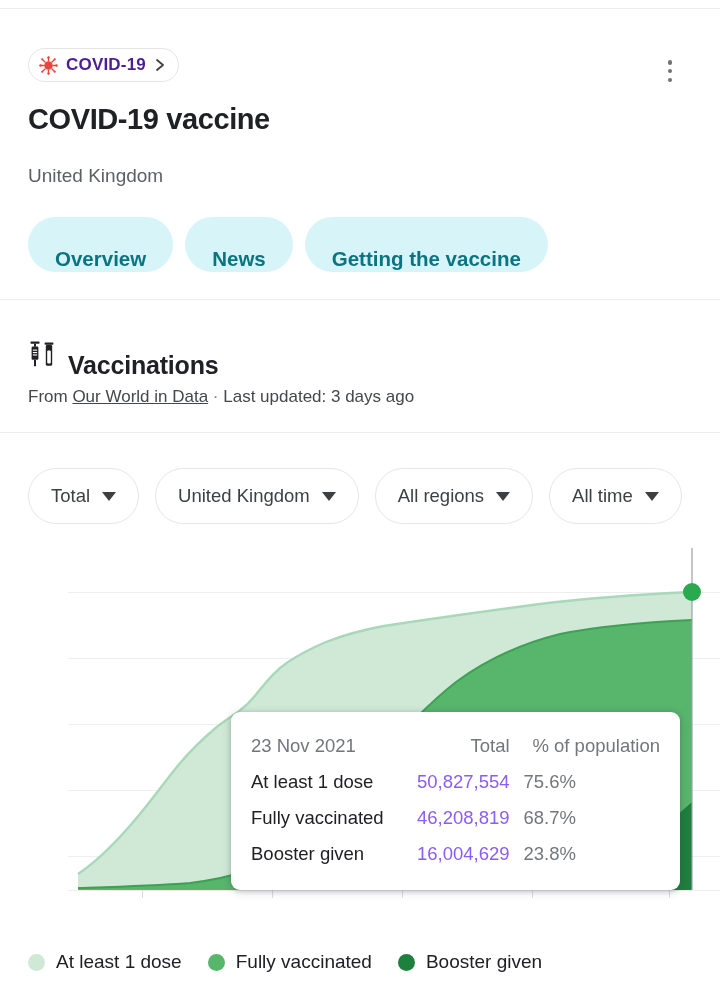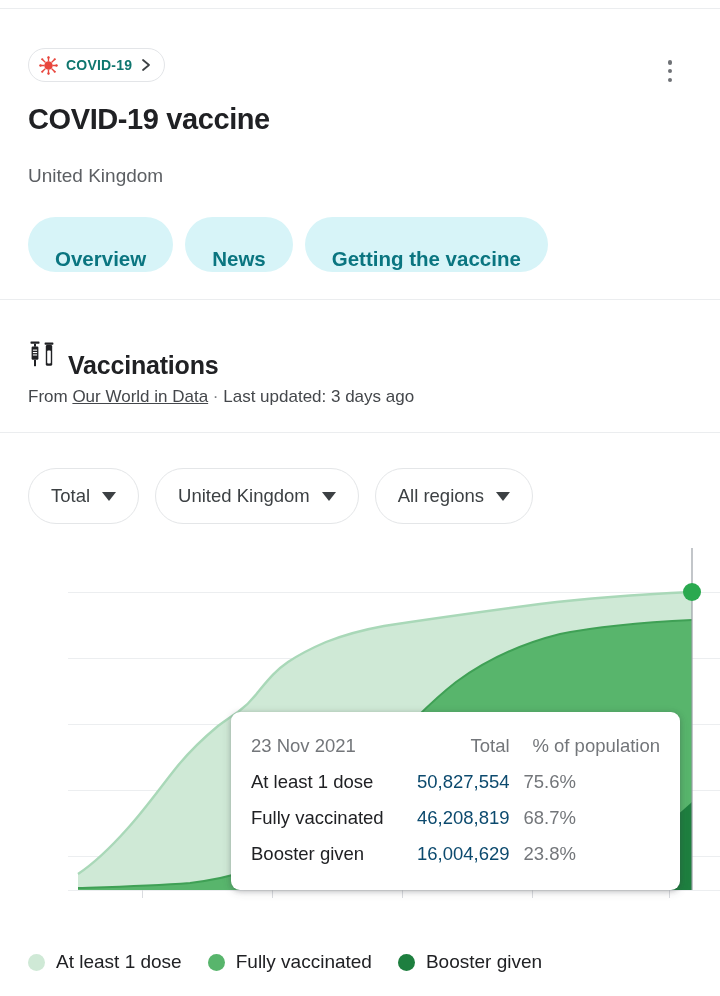--- a/index.html
+++ b/index.html
@@ -28,21 +28,21 @@
     position: absolute; left: 28px; top: 48px;
     height: 34px;
     display: flex; align-items: center; gap: 8px;
     padding: 0 12px 0 10px;
     border: 1px solid #e3e5e8;
     border-radius: 18px;
     background: #fff;
   }
   #chip .virus { width: 19px; height: 19px; display:block; }
   #chip .label {
-    font-size: 14px; font-weight: bold; color: #0f766e;
+    font-size: 17px; font-weight: bold; color: #4c1d95;
     letter-spacing: .2px;
   }
   #chip .chev { display:block; width: 12px; height: 14px; }
 
   
   #kebab {
     position: absolute; right: 40px; top: 58px;
     width: 20px; height: 26px;
     display: flex; flex-direction: column; align-items: center;
     justify-content: space-between; padding: 2px 0;
@@ -142,21 +142,21 @@
     font-weight: normal;
     font-size: 18.5px;
     padding: 7px 0;
     white-space: nowrap;
   }
   #tooltip thead th { color: #73767a; }
   #tooltip thead th.c1 { text-align: left; }
   #tooltip thead th.c2 { text-align: right; padding-left: 18px; }
   #tooltip thead th.c3 { text-align: right; padding-left: 14px; }
   #tooltip tbody td.c1 { color: #202124; text-align: left; }
-  #tooltip tbody td.c2 { color: #0c4a6e; text-align: right; padding-left: 18px; }
+  #tooltip tbody td.c2 { color: #8b5cf6; text-align: right; padding-left: 18px; }
   #tooltip tbody td.c3 { color: #73767a; padding-left: 14px; }
 
   
   #legend {
     position: absolute; left: 28px; top: 951px;
     display: flex; align-items: center; gap: 26px;
     white-space: nowrap;
   }
   .lg { display: flex; align-items: center; gap: 11px; }
   .lg .swatch { width: 17px; height: 17px; border-radius: 50%; display:block; }
@@ -249,20 +249,24 @@
       <span class="caret"></span>
     </div>
     <div class="filter">
       <span>United Kingdom</span>
       <span class="caret"></span>
     </div>
     <div class="filter">
       <span>All regions</span>
       <span class="caret"></span>
     </div>
+    <div class="filter">
+      <span>All time</span>
+      <span class="caret"></span>
+    </div>
   </div>
 
   <div id="chart">
     <svg width="720" height="400" viewBox="0 0 720 400">
 
       <g stroke="#eceef0" stroke-width="1">
         <line x1="68" y1="52.5" x2="720" y2="52.5"></line>
         <line x1="68" y1="118.5" x2="720" y2="118.5"></line>
         <line x1="68" y1="184.5" x2="720" y2="184.5"></line>
         <line x1="68" y1="250.5" x2="720" y2="250.5"></line>

